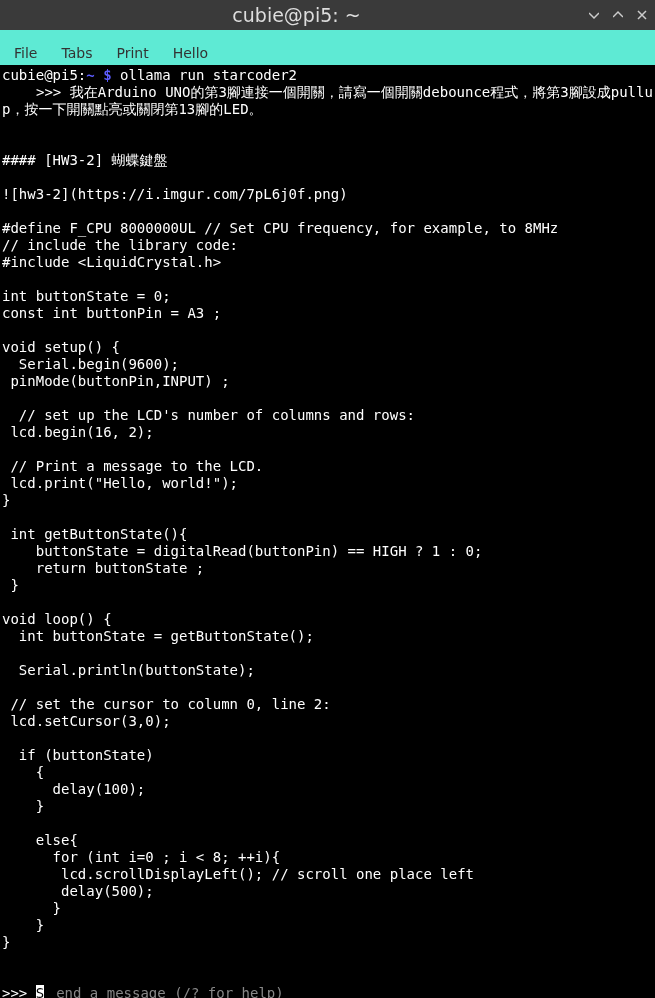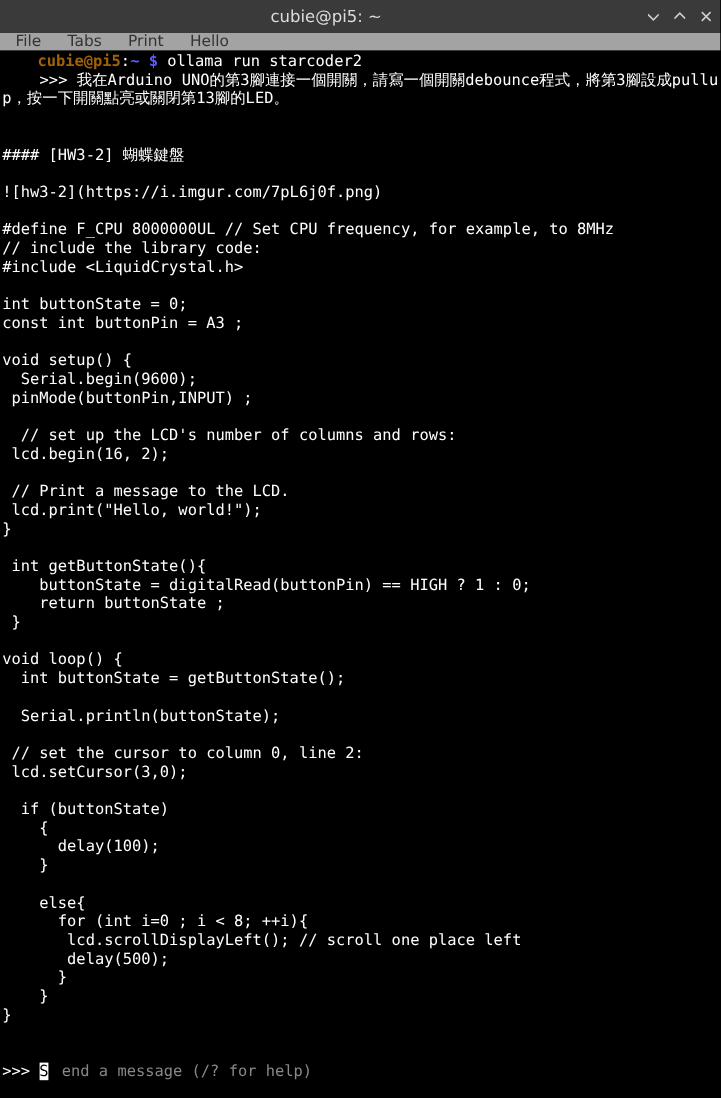--- a/index.html
+++ b/index.html
@@ -12,21 +12,21 @@
       overflow: hidden;
     }
     .titlebar {
       height: 30px;
       background: #3a3a3a;
       color: #ccc;
       display: flex;
       align-items: center;
       padding: 0 6px;
       font-family: "DejaVu Sans", sans-serif;
-      font-size: 15px;
+      font-size: 19px;
     }
     .titlebar-title {
       flex: 1;
       text-align: center;
       color: #ddd;
     }
     .titlebar-buttons {
       display: flex;
       gap: 10px;
       color: #ccc;
@@ -34,45 +34,45 @@
     .titlebar-btn {
       width: 14px;
       height: 14px;
       display: flex;
       align-items: center;
       justify-content: center;
       cursor: pointer;
       font-size: 13px;
     }
     .menubar {
-      height: 16px;
-      background: #a3a3a3;
+      height: 35px;
+      background: #5eead4;
       display: flex;
-      align-items: center;
+      align-items: flex-end;
       padding: 0 4px;
       gap: 4px;
       font-family: "DejaVu Sans", sans-serif;
       font-size: 14px;
       color: #333;
     }
     .menu-item {
       padding: 4px 10px;
       cursor: pointer;
     }
     .terminal {
       background: #000;
       color: #fff;
       padding: 2px 2px;
       height: calc(998px - 30px - 28px);
       overflow: hidden;
       white-space: pre;
       line-height: 17px;
       letter-spacing: 0;
     }
-    .green { color: #a16207; font-weight: bold; margin-left: 32px;}
+    .green { color: #ffffff; font-weight: normal;}
     .blue { color: #5c5cff; font-weight: bold;}
     .white { color: #fff; }
     .gray { color: #888; margin-left: 12px; }
     .cursor {
       background: #fff;
       color: #000;
     }
     .term-line {
       white-space: pre-wrap;
       word-break: break-all;

